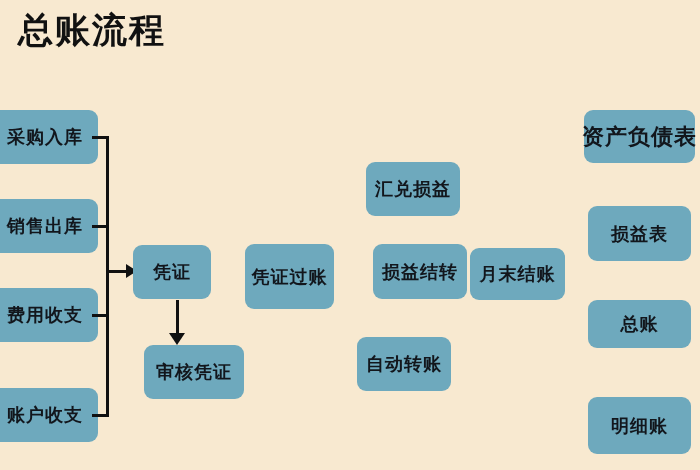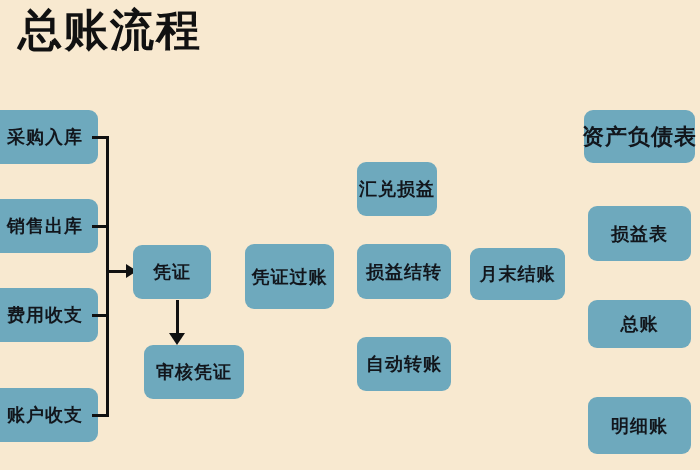--- a/index.html
+++ b/index.html
@@ -17,21 +17,21 @@
     position: relative;
     width: 700px;
     height: 470px;
     background: #f8e9d0;
     overflow: hidden;
   }
   #title {
     position: absolute;
     left: 18px;
     top: 8px;
-    font-size: 44px;
+    font-size: 35px;
     font-weight: bold;
     letter-spacing: 2px;
     color: #111111;
     font-family: "DejaVu Sans", "Liberation Sans", sans-serif;
     white-space: nowrap;
     line-height: 44px;
   }
   .node {
     position: absolute;
     background: #6ea9bd;
@@ -116,25 +116,25 @@
   <div class="arrow-head-down" style="left:169px; top:333px;"></div>
 
   <div class="node" style="left:128px; top:345px; width:100px; height:54px;margin-left:16px;">
     <span>审核凭证</span>
   </div>
 
   <div class="node" style="left:245px; top:244px; width:89px; height:65px;">
     <span>凭证过账</span>
   </div>
 
-  <div class="node" style="left:357px; top:162px; width:80px; height:54px;">
+  <div class="node" style="left:366px; top:162px; width:94px; height:54px;">
     <span>汇兑损益</span>
   </div>
 
-  <div class="node" style="left:357px; top:244px; width:94px; height:55px;">
+  <div class="node" style="left:373px; top:244px; width:94px; height:55px;">
     <span>损益结转</span>
   </div>
 
   <div class="node" style="left:357px; top:337px; width:94px; height:54px;">
     <span>自动转账</span>
   </div>
 
   <div class="node" style="left:470px; top:248px; width:95px; height:52px;">
     <span>月末结账</span>
   </div>

